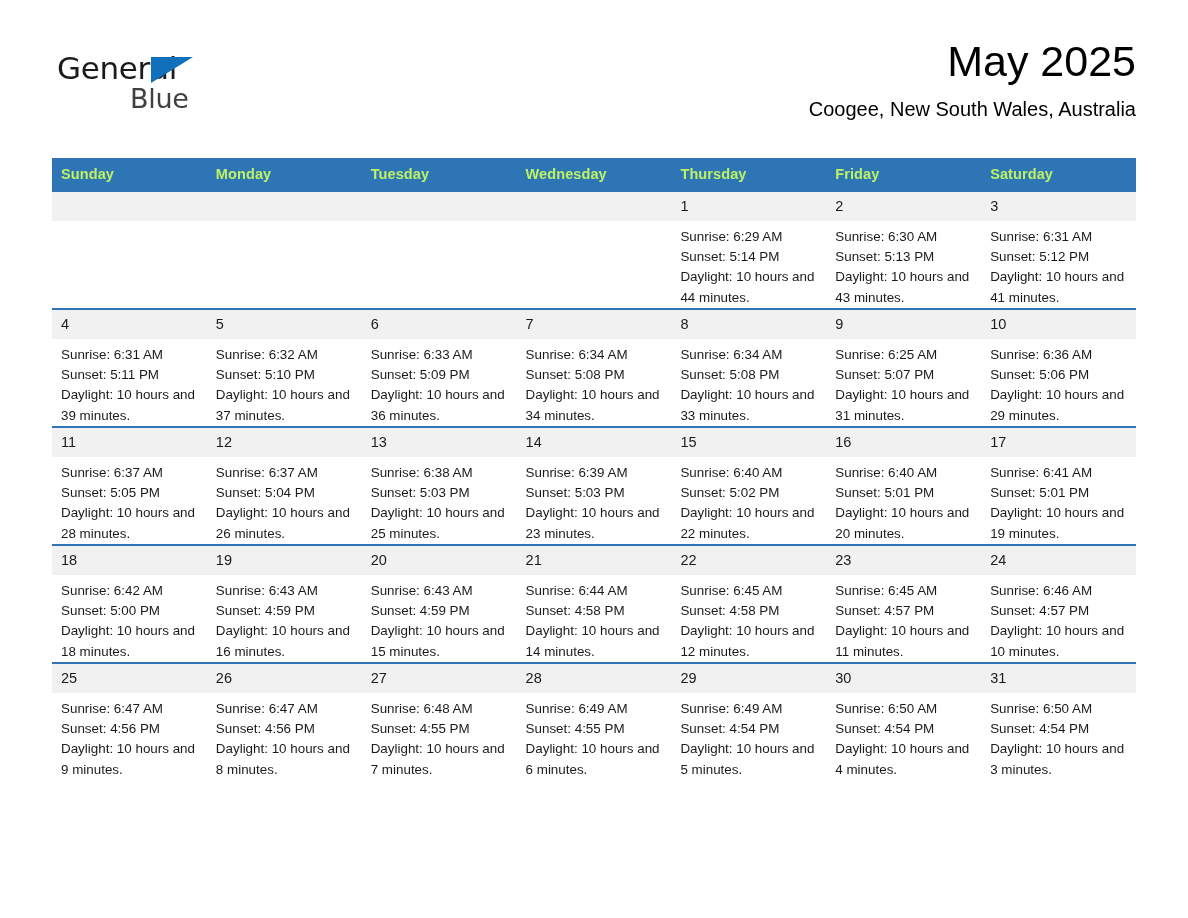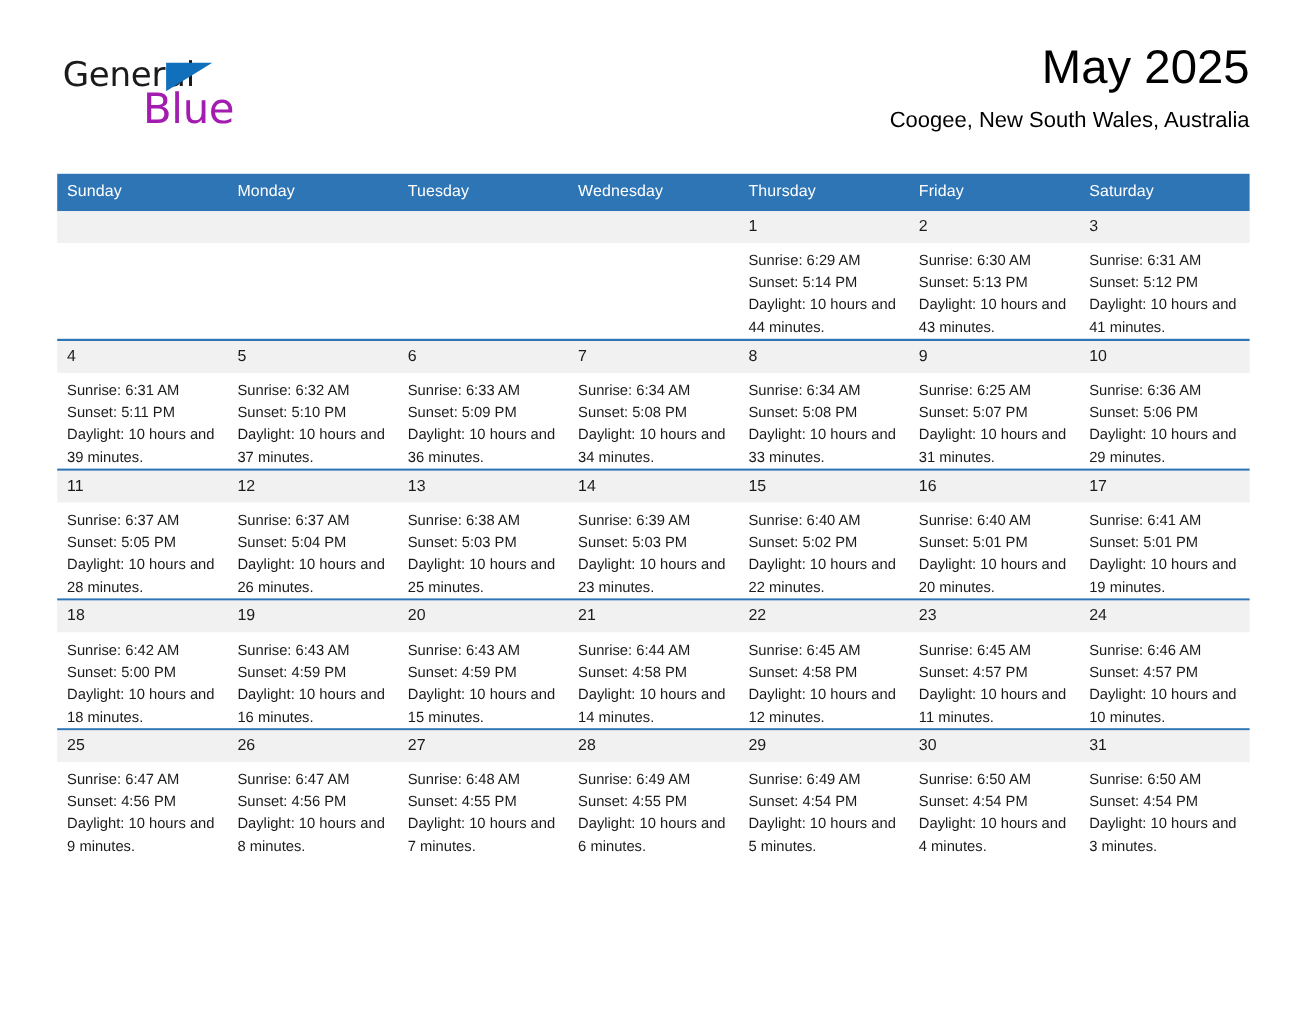--- a/index.html
+++ b/index.html
@@ -53,23 +53,23 @@
     top: 7px;
     width: 0;
     height: 0;
     border-left: 42px solid #1170bb;
     border-bottom: 26px solid transparent;
   }
   .logo-blue {
     position: absolute;
     left: 73px;
     top: 31px;
-    font-size: 38px;
+    font-size: 27px;
     line-height: 36px;
-    color: #a21caf;
+    color: #404040;
     letter-spacing: -0.3px;
     font-family: "DejaVu Sans", sans-serif;
     font-weight: 400;
   }
 
   .title-block {
     position: absolute;
     right: 52px;
     top: 36px;
     text-align: right;
@@ -97,25 +97,25 @@
     top: 158px;
     width: 1084px;
   }
 
   .weekdays {
     display: grid;
     grid-template-columns: repeat(7, 1fr);
     background: #2e75b6;
   }
   .weekday {
-    color: #ffffff;
+    color: #bef264;
     font-size: 14.5px;
     line-height: 17px;
     padding: 8px 0 9px 9px;
-    font-weight: 400;
+    font-weight: 700;
     letter-spacing: 0.1px;
   }
 
   .week {
     position: relative;
   }
   .week + .week {
     border-top: 2px solid #2e75b6;
   }
 

